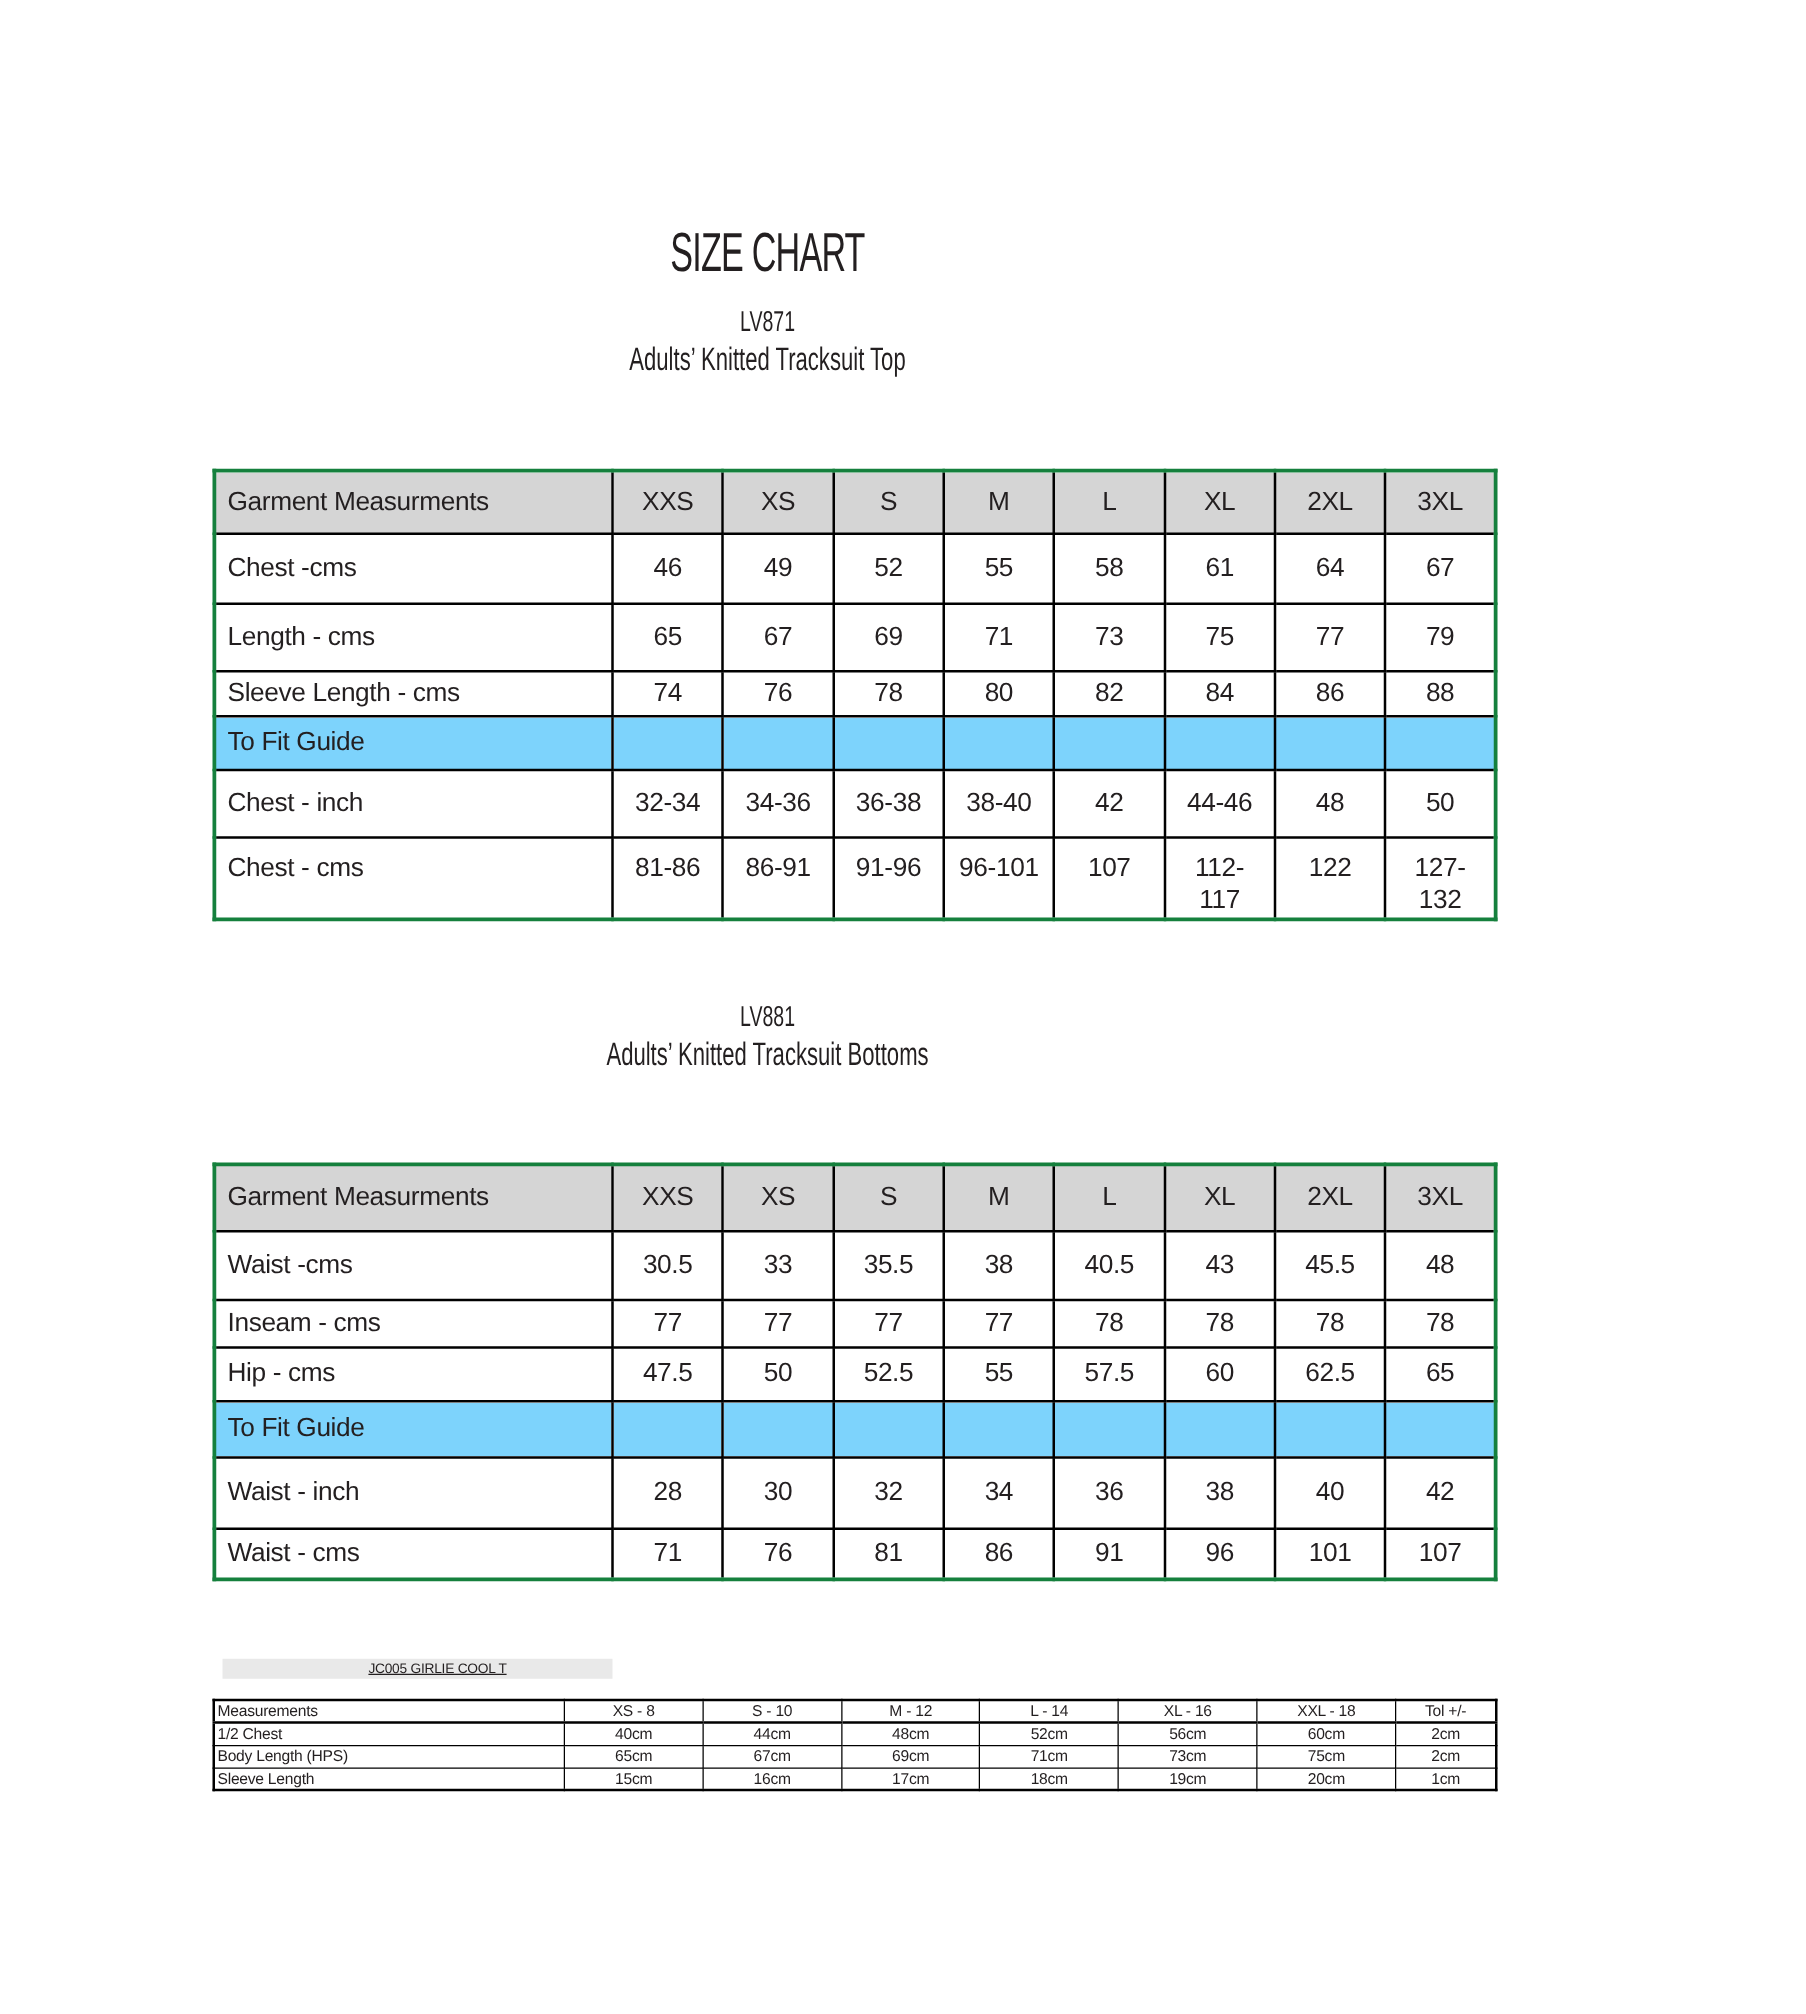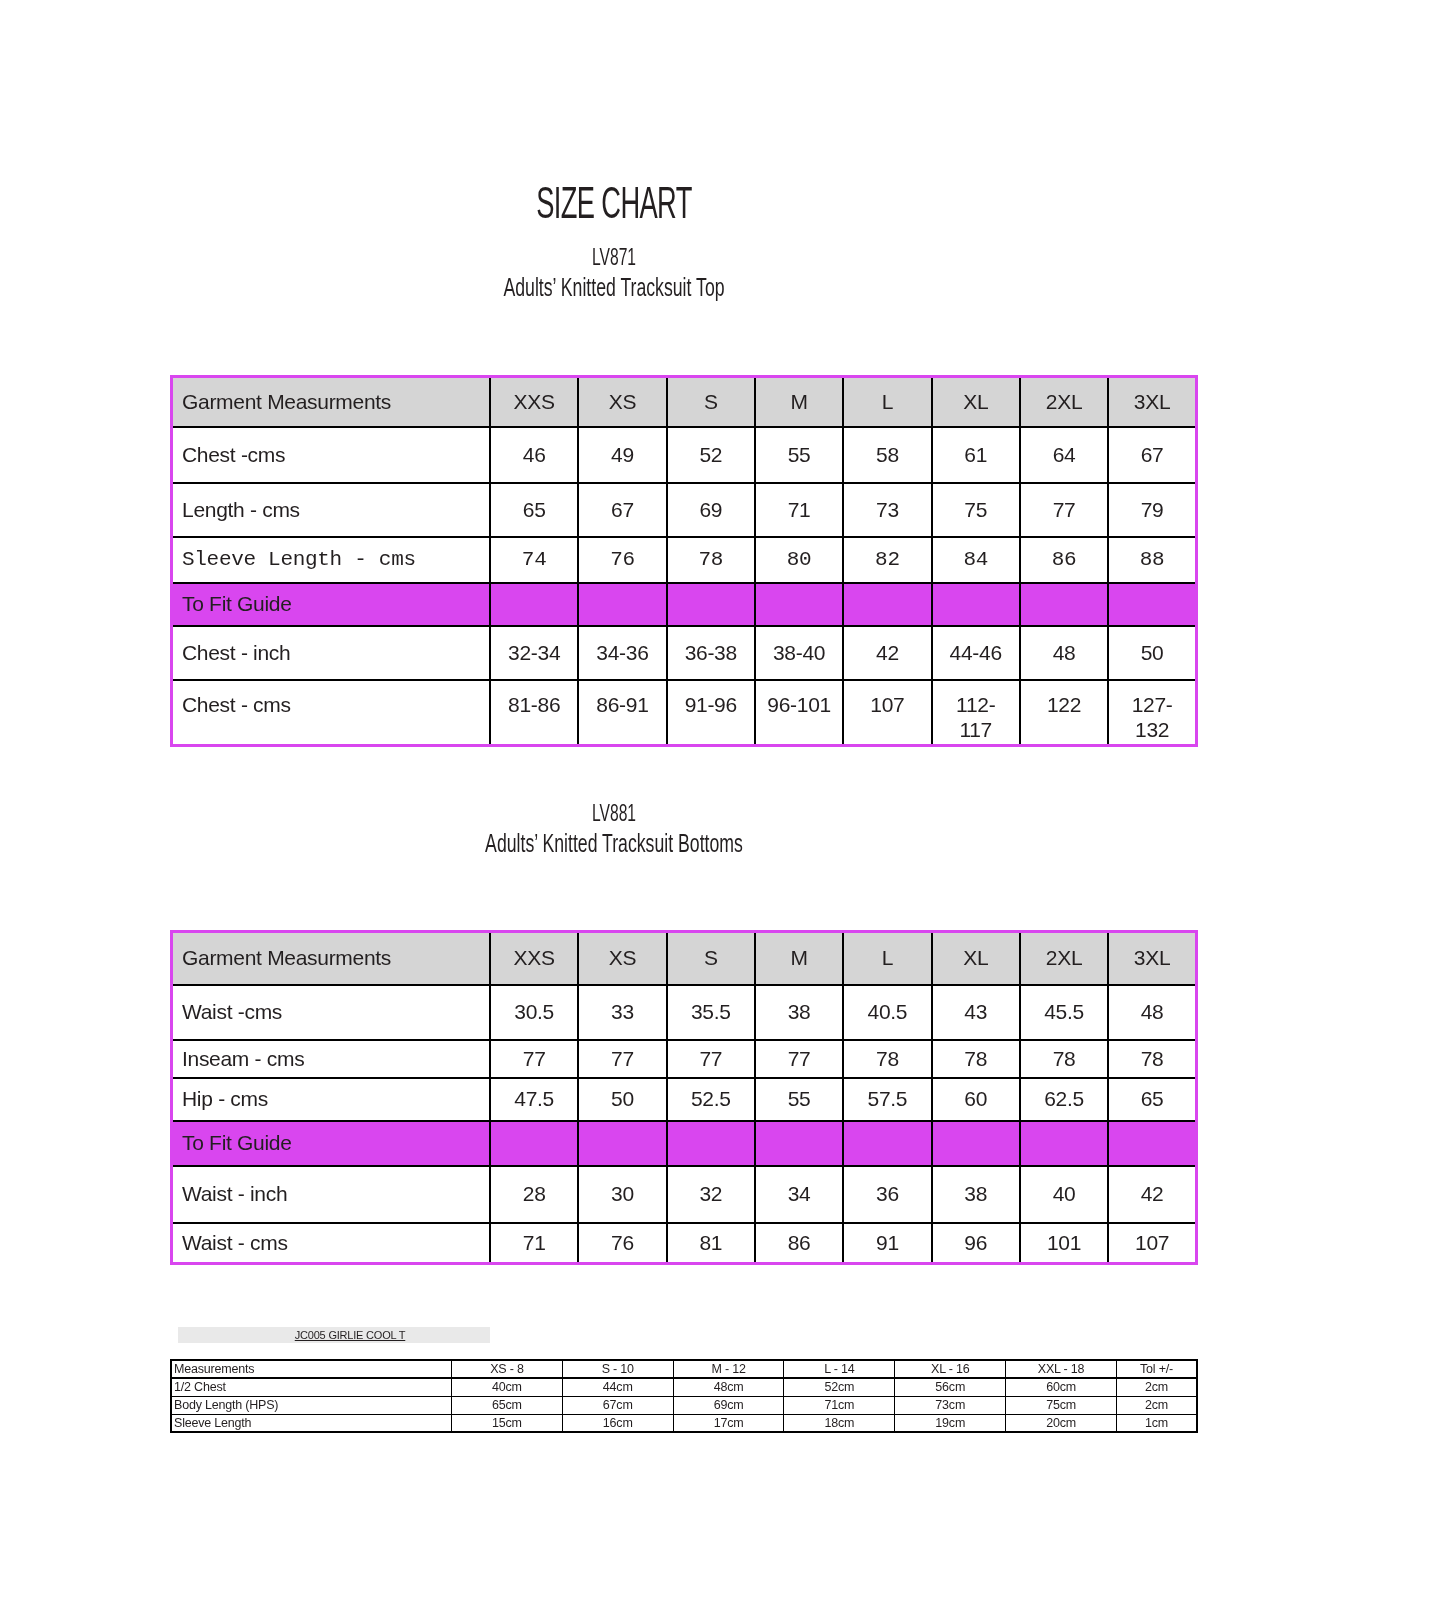--- a/index.html
+++ b/index.html
@@ -22,42 +22,42 @@
   .main-title{top:178px;font-size:44px;letter-spacing:-1px;transform:scaleX(0.62);}
   .code-1{top:244px;font-size:23px;}
   .name-1{top:272px;font-size:26px;}
   .code-2{top:800px;font-size:23px;}
   .name-2{top:828px;font-size:26px;}
   
   .size-table{
     position:absolute;left:170px;width:1028px;
     border-collapse:collapse;
     table-layout:fixed;
-    border:3px solid #d946ef;
+    border:3px solid #15803d;
     font-size:21px;
     letter-spacing:-0.3px;
   }
   .size-table th,.size-table td{
     border:2px solid #000;
     text-align:center;
     vertical-align:middle;
     font-weight:normal;
     padding:0 2px;
     overflow:hidden;
   }
   .size-table th:first-child,
   .size-table td:first-child{width:305px;text-align:left;padding-left:9px;}
   .size-table thead th{background:#d5d5d5;}
-  .size-table tr.section-row td{background:#d946ef;margin-top:48px;}
+  .size-table tr.section-row td{background:#7dd3fc;margin-top:48px;}
   .t1{top:375px;}
   .t2{top:930px;}
   .t1 thead tr{height:50px;}
   .t1 tbody tr:nth-child(1){height:56px;}
   .t1 tbody tr:nth-child(2){height:54px;}
-  .t1 tbody tr:nth-child(3){height:46px;font-family:Liberation Mono, monospace;}
+  .t1 tbody tr:nth-child(3){height:36px;}
   .t1 tbody tr:nth-child(4){height:43px;}
   .t1 tbody tr:nth-child(5){height:54px;}
   .t1 tbody tr:nth-child(6){height:66px;}
   .t1 tbody tr:nth-child(6) td{vertical-align:top;padding-top:11px;line-height:25px;}
   .t2 thead tr{height:53px;}
   .t2 tbody tr:nth-child(1){height:55px;}
   .t2 tbody tr:nth-child(2){height:38px;}
   .t2 tbody tr:nth-child(3){height:43px;}
   .t2 tbody tr:nth-child(4){height:45px;}
   .t2 tbody tr:nth-child(5){height:57px;}

